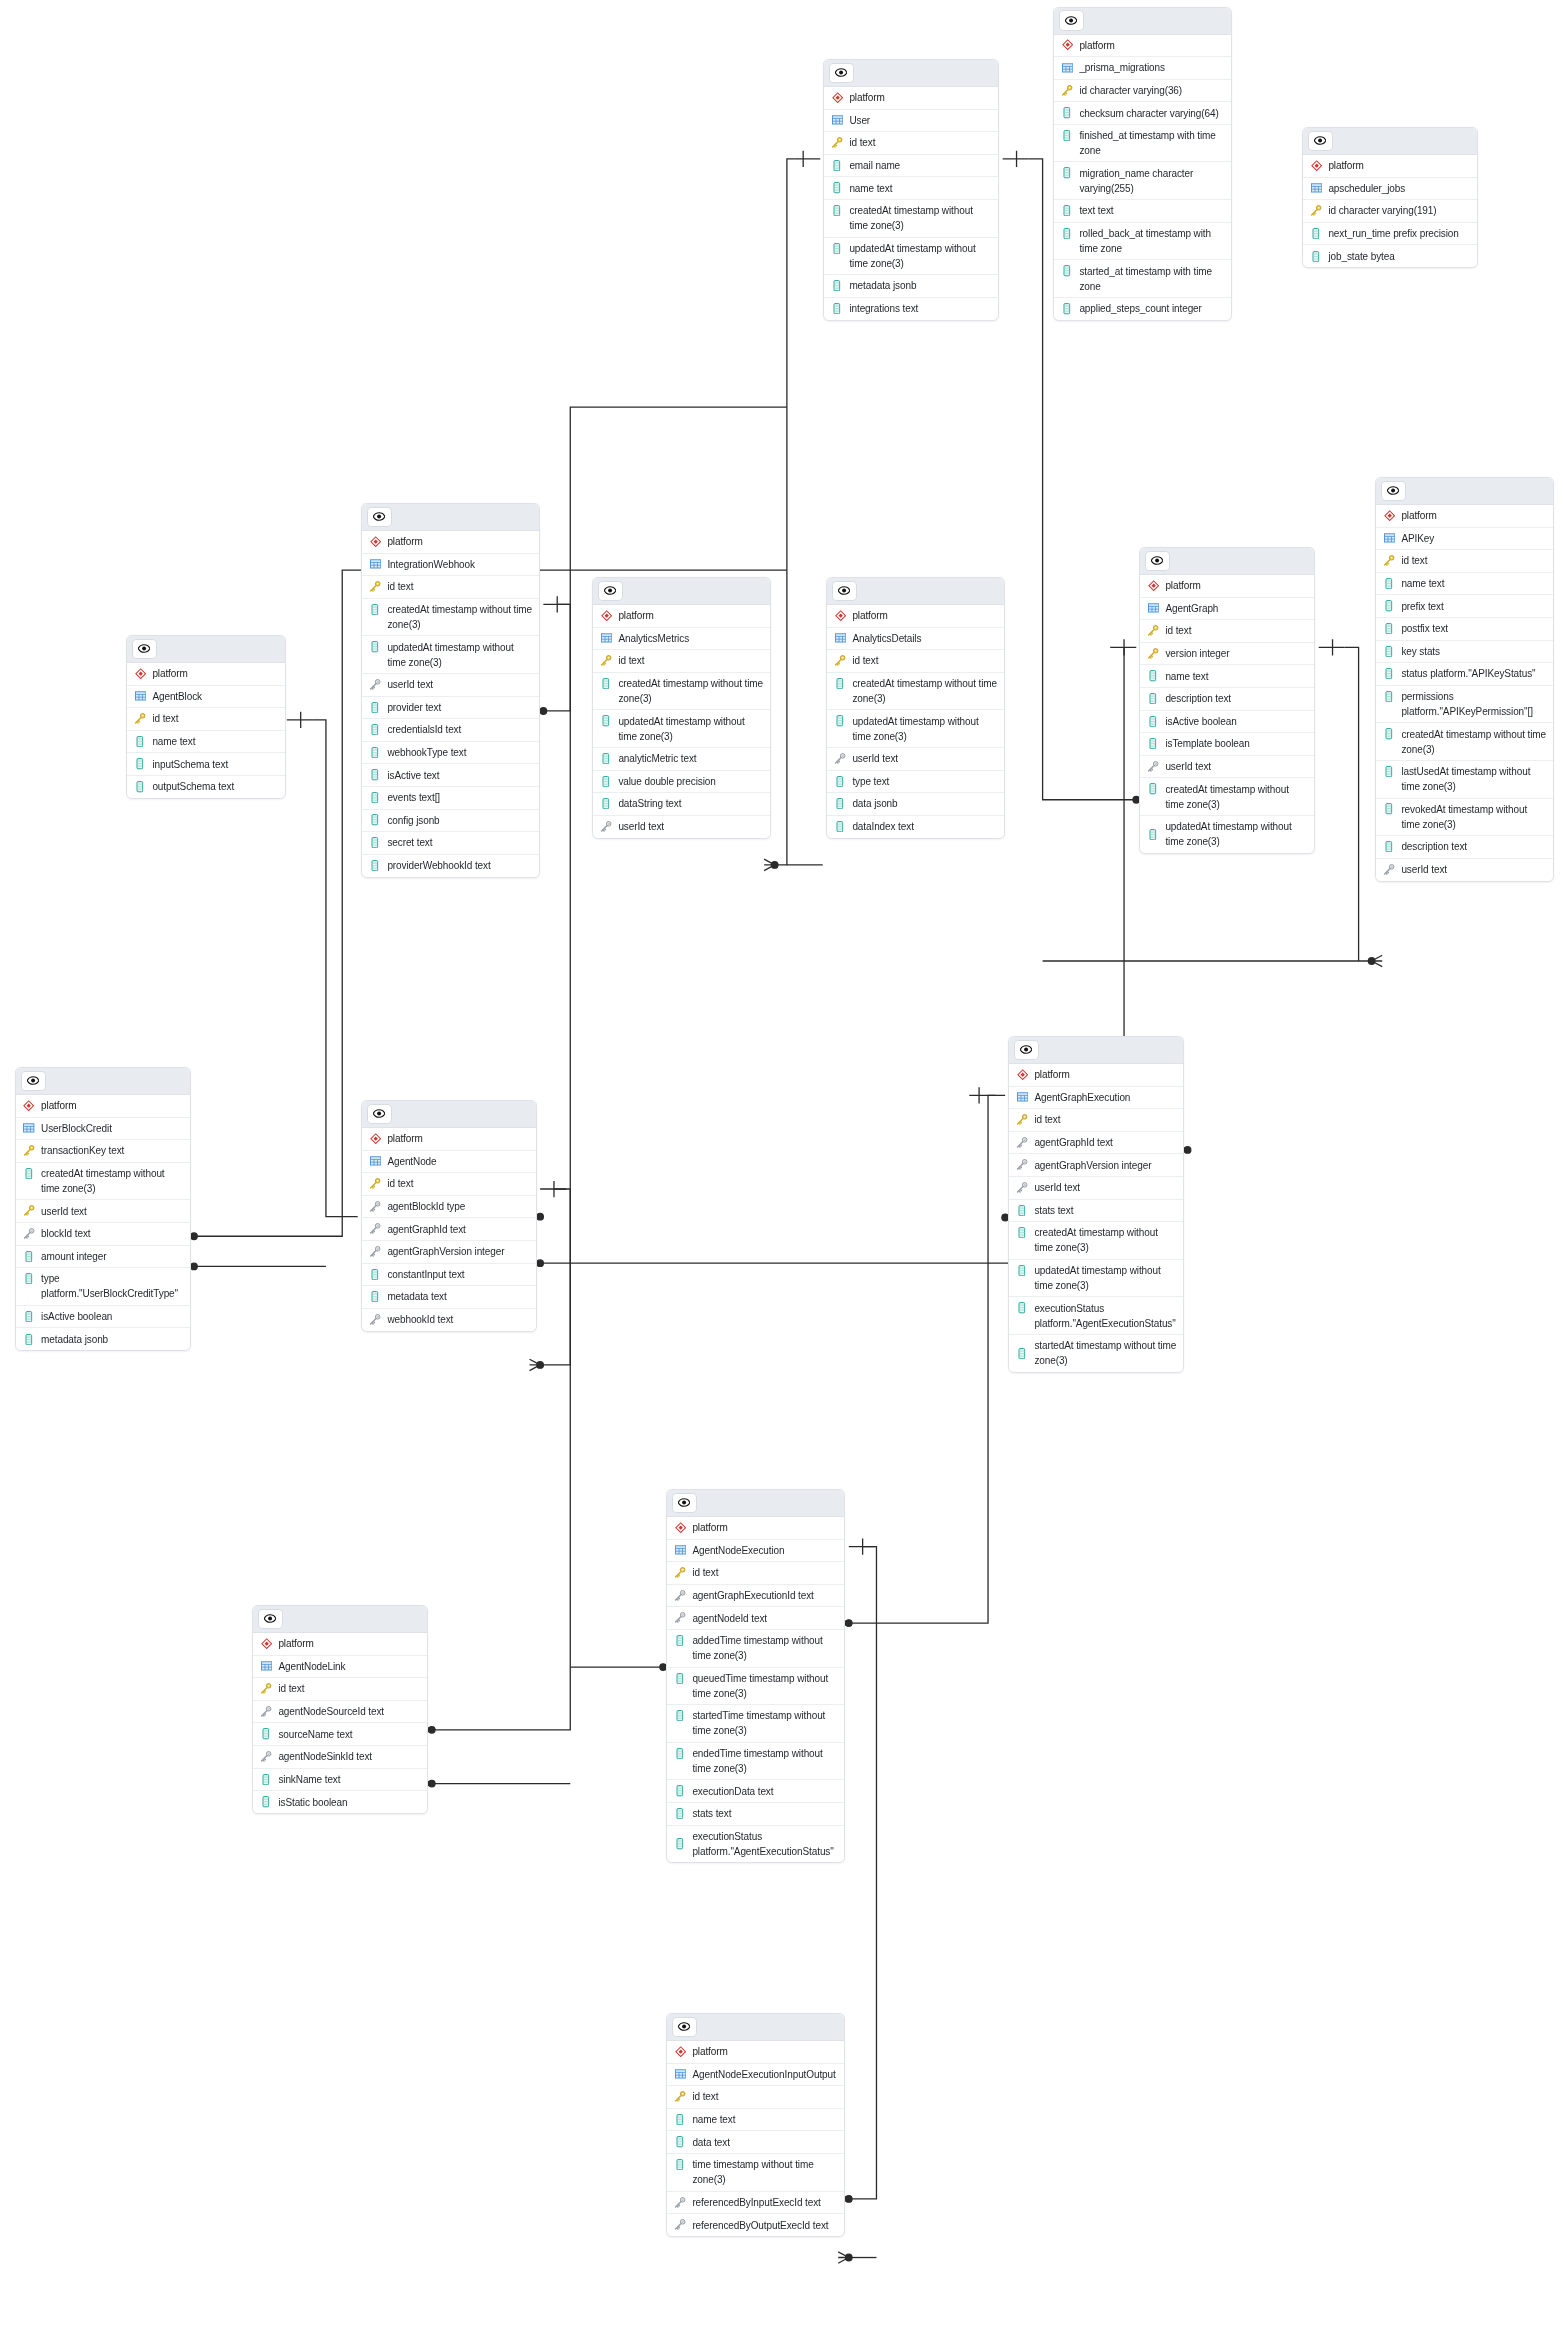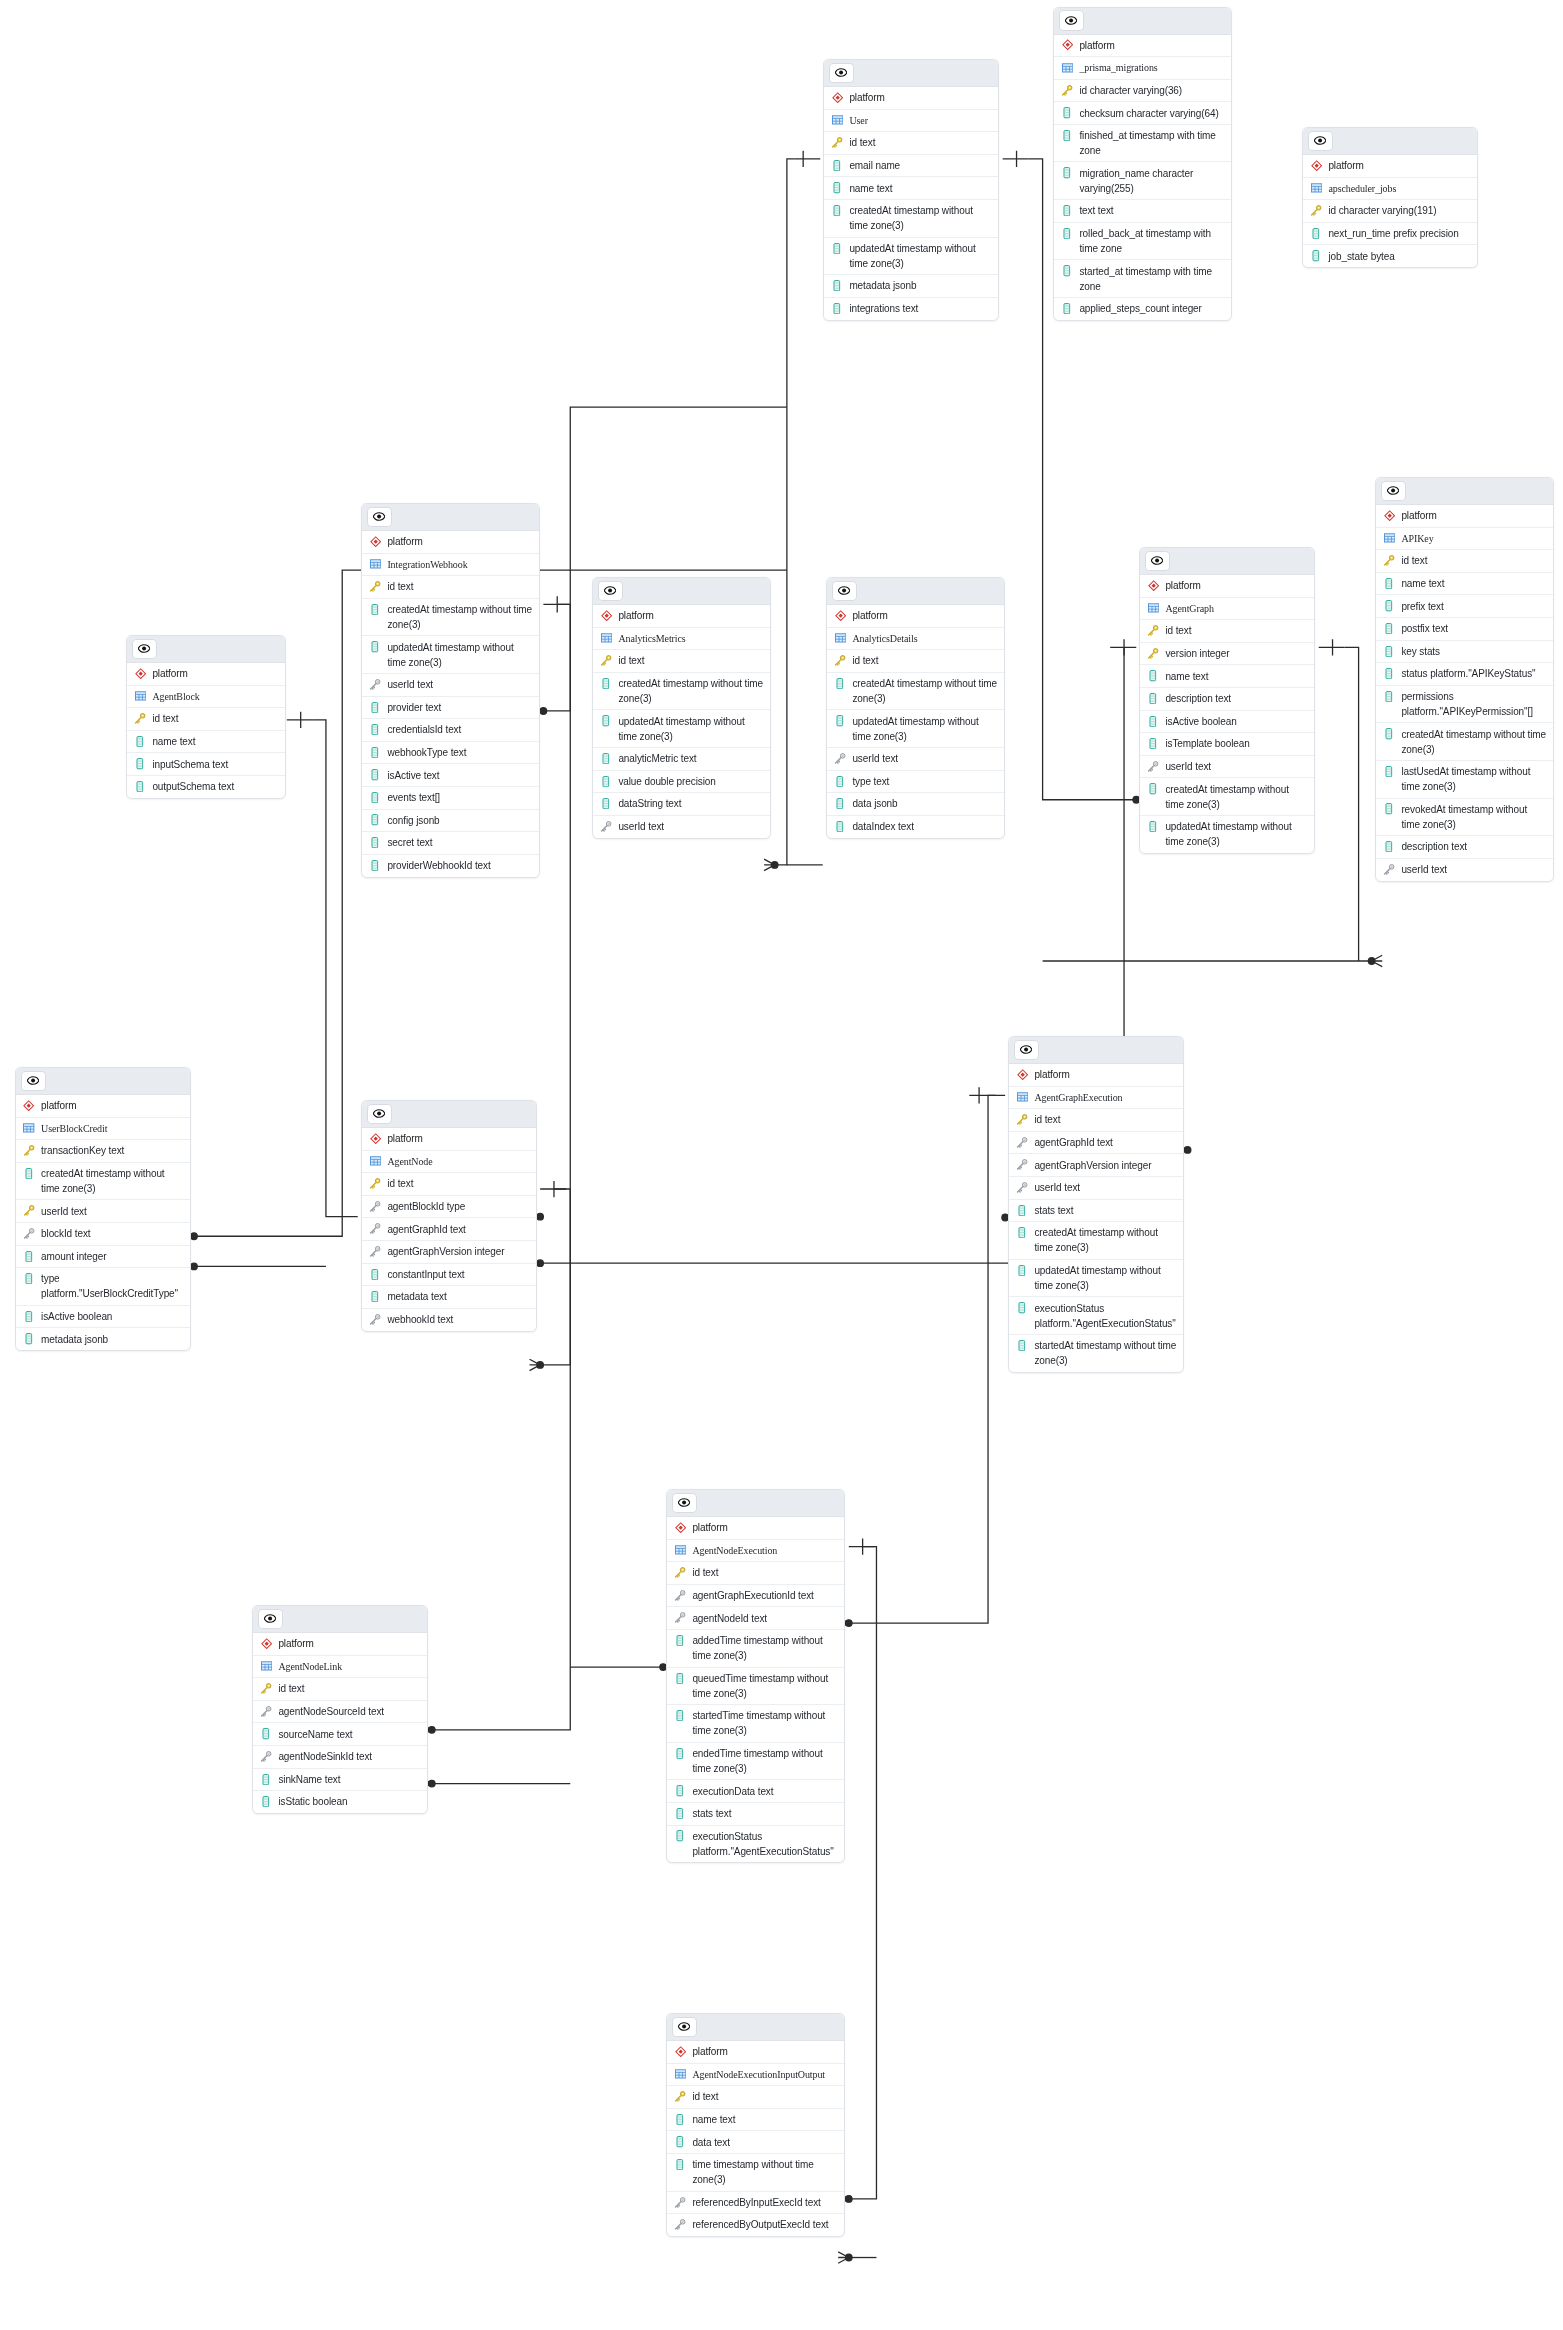--- a/index.html
+++ b/index.html
@@ -50,38 +50,38 @@
     justify-content: center;
   }
   .row {
     display: flex;
     align-items: flex-start;
     padding: 3.3px 5.7px 3.3px 6.5px;
     border-bottom: 0.8px solid #eceff2;
     min-height: 22px;
     line-height: 15px;
   }
-  .row:last-child { border-bottom: none; }
+  .row:last-child { border-bottom: none; align-items: center; }
   .row .ic {
     flex: 0 0 auto;
     width: 14px; height: 14.7px;
     margin-right: 4.9px;
     display: inline-flex;
     align-items: center;
     justify-content: center;
     margin-top: 0px;
   }
   .row .lbl {
     font-size: 10px;
     color: #1f2329;
     word-break: break-word;
     letter-spacing: -0.1px;
   }
   .row.schema .lbl { color: #222; }
-  .row.tablename .lbl { color: #1f2329; font-family: Liberation Serif, serif; }
+  .row.tablename .lbl { color: #1f2329; }
 </style>
 </head>
 <body>
 
 <div id="canvas">
 
   <svg id="edges" viewBox="0 0 1920 2861" width="1564" height="2330" xmlns="http://www.w3.org/2000/svg">
     <g stroke="#2b2b2b" stroke-width="1.6" fill="none">
 
       <path d="M975,195 L1007,195 M986,185 L986,205"></path>

